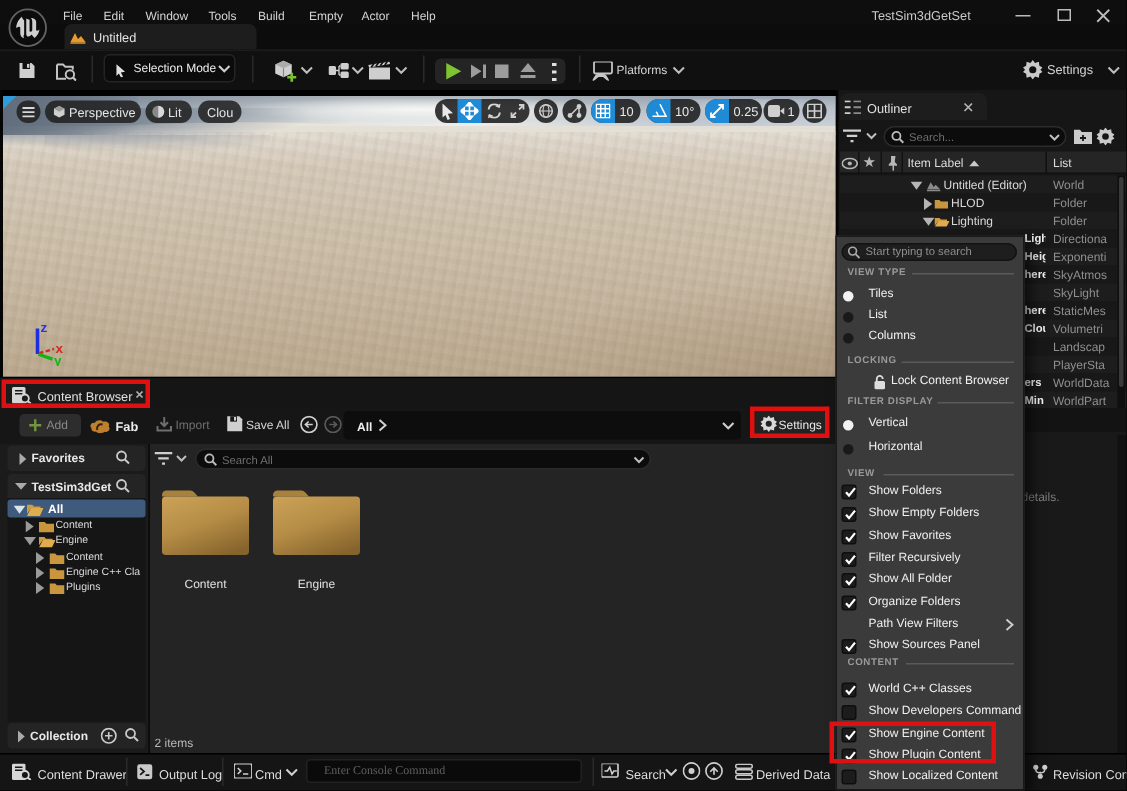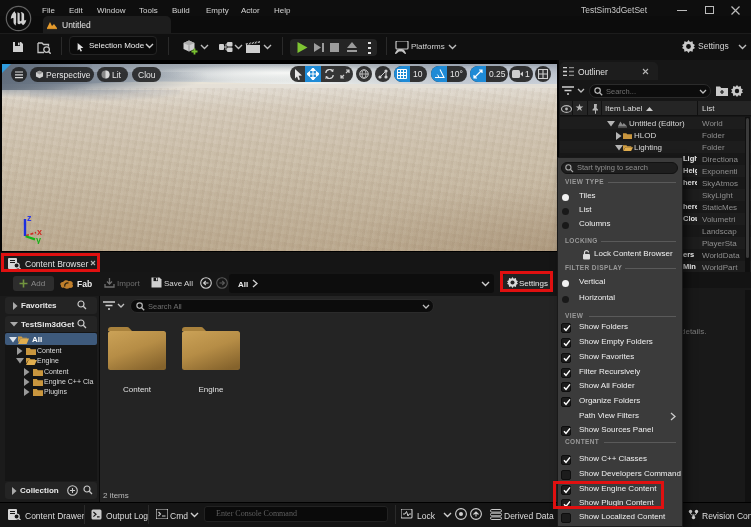--- a/index.html
+++ b/index.html
@@ -570,21 +570,21 @@
 <svg class="abs" style="left:190px;top:512px" width="9" height="6">
     <path d="M1 1 L4.5 4.5 L8 1" stroke="#cfcfcf" stroke-width="1.4" fill="none"></path>
   </svg>
 <div class="abs" style="left:204px;top:506px;width:184px;height:16px;background:#0a0a0a;border-radius:3px;border:1px solid #222"></div>
 <div class="abs" style="left:216px;top:509px;font-family:Liberation Serif, serif;font-size:8px;color:#5f5f5f;position:absolute;white-space:nowrap">Enter Console Command</div>
 <div class="abs" style="left:395px;top:505px;width:1px;height:19px;background:#2a2a2a"></div>
 <svg class="abs" style="left:401px;top:509px" width="13" height="11">
     <rect x="0" y="0" width="11" height="9" rx="1" fill="none" stroke="#cfcfcf" stroke-width="1.1"></rect>
     <path d="M2 5 h2 l1.5-2.5 L7 7 L8.2 5 h2" stroke="#cfcfcf" stroke-width="1" fill="none"></path>
   </svg>
-<div class="txt abs" style="left:417px;top:511px;font-size:8.5px;color:#dedede">Lock</div>
+<div class="txt abs" style="left:417px;top:511px;font-size:8.5px;color:#dedede">Search</div>
 <svg class="abs" style="left:443px;top:512px" width="9" height="6">
     <path d="M1 1 L4.5 4.5 L8 1" stroke="#cfcfcf" stroke-width="1.4" fill="none"></path>
   </svg>
 <svg class="abs" style="left:455px;top:508px" width="12" height="12">
     <circle cx="6" cy="6" r="5.4" stroke="#cfcfcf" stroke-width="1.1" fill="none"></circle>
     <circle cx="6" cy="6" r="2" fill="#cfcfcf"></circle>
   </svg>
 <svg class="abs" style="left:470px;top:508px" width="12" height="12">
     <circle cx="6" cy="6" r="5.4" stroke="#cfcfcf" stroke-width="1.1" fill="none"></circle>
     <path d="M3.5 6.5 L6 4 L8.5 6.5 M6 4 v4.5" stroke="#cfcfcf" stroke-width="1.1" fill="none"></path>
@@ -672,21 +672,21 @@
     <svg class="abs" style="left:562.5px;top:427px;z-index:55" width="8" height="8">
       <path d="M1 4.2 L3 6.4 L7 1.4" stroke="#fff" stroke-width="1.5" fill="none"></path>
     </svg>
     <div class="abs txt" style="left:579px;top:425px;font-size:8px;color:#f0f0f0;z-index:55">Show Sources Panel</div>
     <div class="abs txt" style="left:565px;top:437.5px;font-size:6.5px;font-weight:bold;letter-spacing:.4px;color:#9a9a9a;z-index:55">CONTENT</div>
     <div class="abs" style="left:604px;top:441.5px;width:72px;height:1px;background:#5a5a5a;z-index:55"></div>
     <div class="abs" style="left:561px;top:455px;width:10px;height:10px;border-radius:2px;background:#1c1c1c;border:1px solid #0e0e0e;z-index:55"></div>
     <svg class="abs" style="left:562.5px;top:456px;z-index:55" width="8" height="8">
       <path d="M1 4.2 L3 6.4 L7 1.4" stroke="#fff" stroke-width="1.5" fill="none"></path>
     </svg>
-    <div class="abs txt" style="left:579px;top:454px;font-size:8px;color:#f0f0f0;z-index:55">Show C++ Classes</div>
+    <div class="abs txt" style="left:579px;top:454px;font-size:8px;color:#f0f0f0;z-index:55">World C++ Classes</div>
     <div class="abs" style="left:561px;top:470px;width:10px;height:10px;border-radius:2px;background:#1c1c1c;border:1px solid #0e0e0e;z-index:55"></div>
     <div class="abs txt" style="left:579px;top:469px;font-size:8px;color:#f0f0f0;z-index:55">Show Developers Command</div>
     <div class="abs" style="left:561px;top:485px;width:10px;height:10px;border-radius:2px;background:#1c1c1c;border:1px solid #0e0e0e;z-index:55"></div>
     <svg class="abs" style="left:562.5px;top:486px;z-index:55" width="8" height="8">
       <path d="M1 4.2 L3 6.4 L7 1.4" stroke="#fff" stroke-width="1.5" fill="none"></path>
     </svg>
     <div class="abs txt" style="left:579px;top:484px;font-size:8px;color:#f0f0f0;z-index:55">Show Engine Content</div>
     <div class="abs" style="left:561px;top:499px;width:10px;height:10px;border-radius:2px;background:#1c1c1c;border:1px solid #0e0e0e;z-index:55"></div>
     <svg class="abs" style="left:562.5px;top:500px;z-index:55" width="8" height="8">
       <path d="M1 4.2 L3 6.4 L7 1.4" stroke="#fff" stroke-width="1.5" fill="none"></path>

